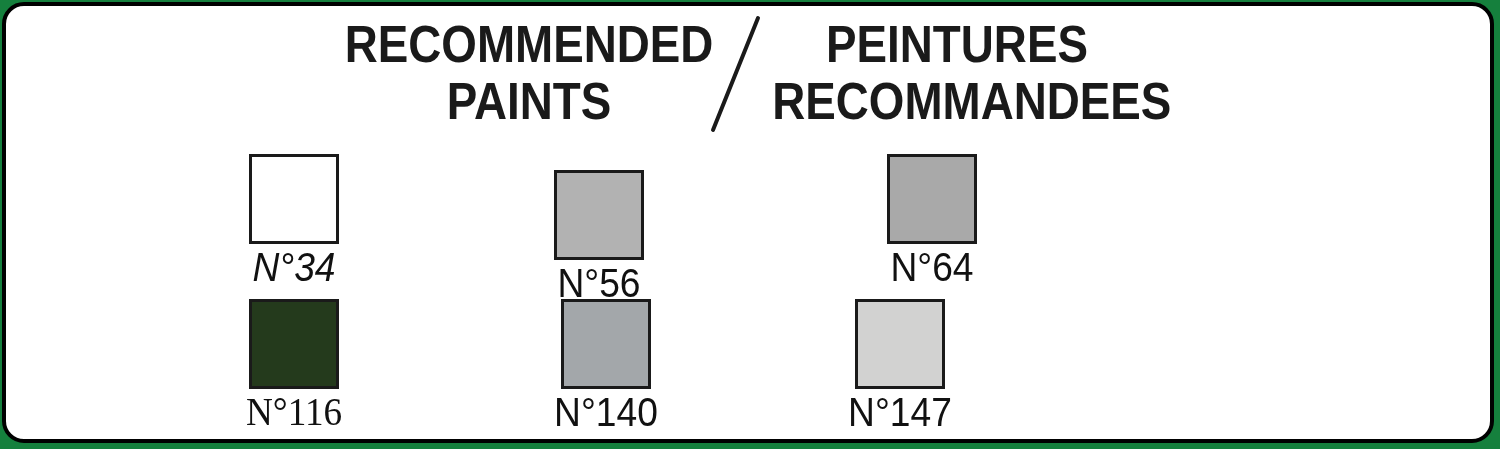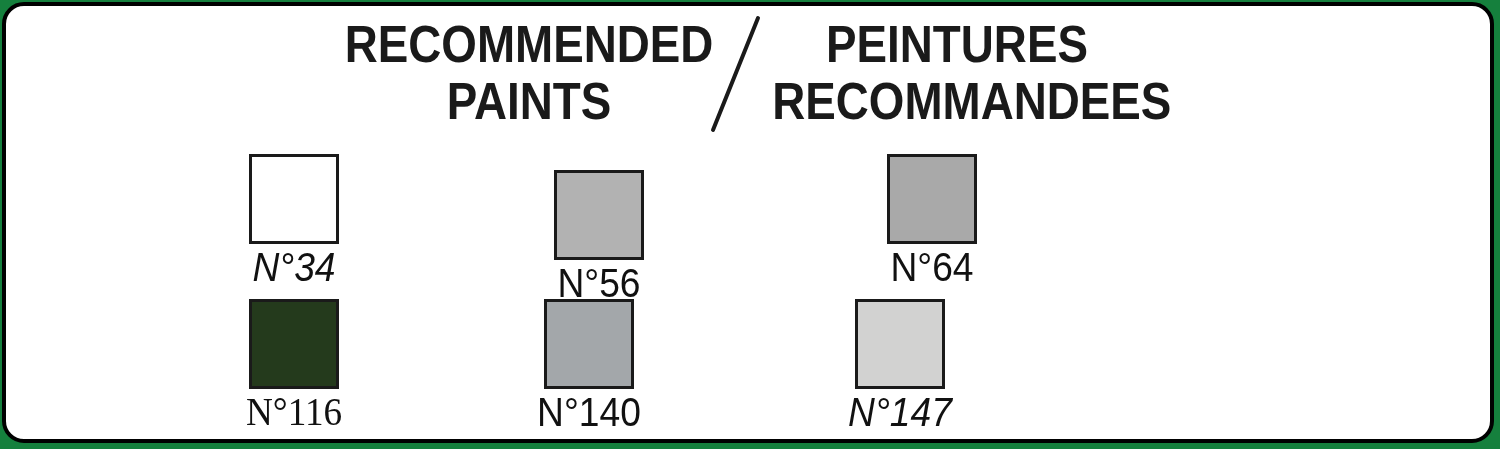--- a/index.html
+++ b/index.html
@@ -50,22 +50,22 @@
   .cell {
     position: absolute;
     width: 160px;
     text-align: center;
   }
   .cell.r1c1 { left: 214px;  top: 154px; font-style: italic; }
   .cell.r1c2 { left: 519px;  top: 154px; margin-top: 16px; }
   .cell.r1c3 { left: 852px;  top: 154px; }
   .cell.r1c4 { left: 1125px; top: 154px; }
   .cell.r2c1 { left: 214px;  top: 299px; font-family: Liberation Serif, serif; }
-  .cell.r2c2 { left: 509px;  top: 299px; }
-  .cell.r2c3 { left: 820px;  top: 299px; font-style: italic; }
+  .cell.r2c2 { left: 526px;  top: 299px; }
+  .cell.r2c3 { left: 820px;  top: 299px; }
   .cell.r2c4 { left: 1125px; top: 299px; }
   .swatch-square {
     width: 90px;
     height: 90px;
     margin: 0 auto;
     box-sizing: border-box;
     border: 3px solid #1a1a1a;
     background: #ffffff;
   }
   .swatch-label {

